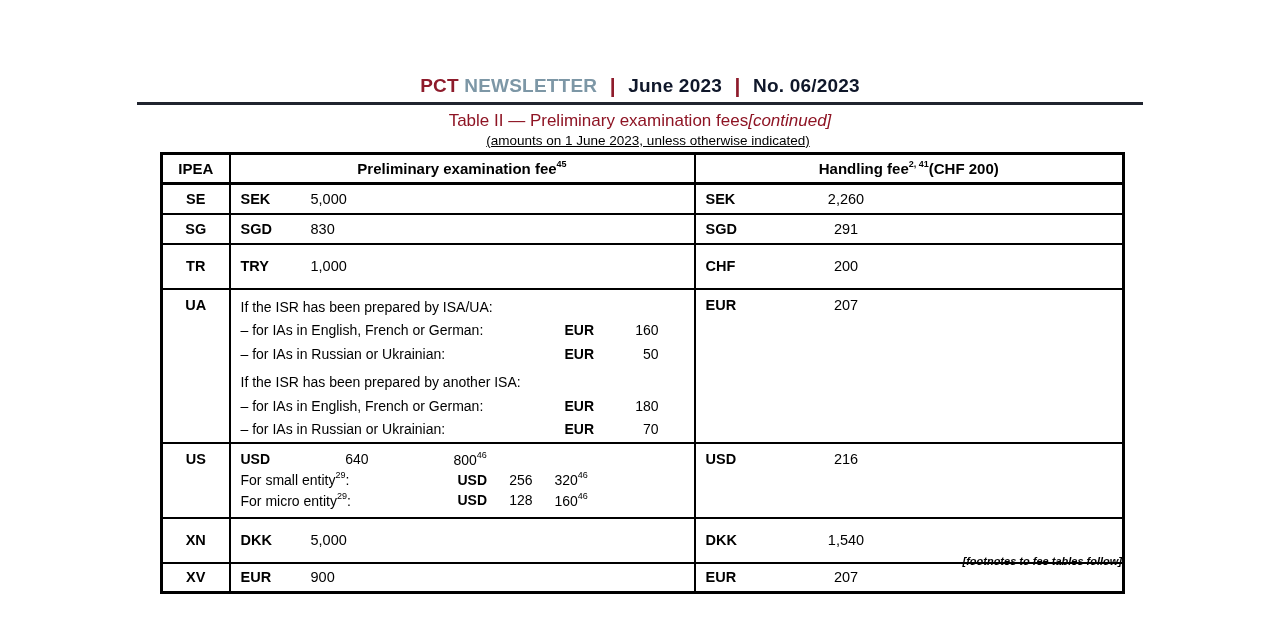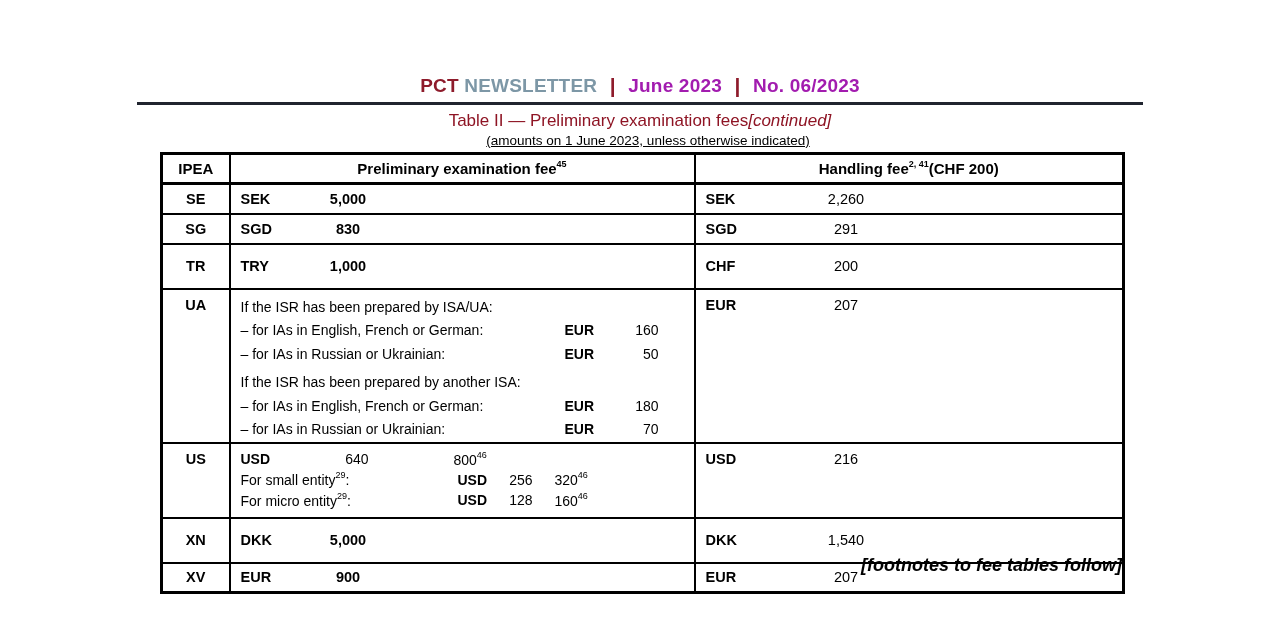--- a/index.html
+++ b/index.html
@@ -6,21 +6,21 @@
   html,body { width:1280px; height:627px; background:#ffffff; overflow:hidden;
               font-family:"Liberation Sans", sans-serif; color:#000; }
   .page { position:relative; width:1280px; height:627px; background:#fff; }
 
   
   .masthead { position:absolute; top:74px; left:0; width:1280px; text-align:center;
               font-size:19px; font-weight:bold; letter-spacing:.2px; }
   .m-pct  { color:#8e1b2b; }
   .m-news { color:#7d97a6; font-weight:600; }
   .m-sep  { color:#8e1b2b; font-weight:bold; margin:0 7px; font-size:21px; vertical-align:-1px; }
-  .m-red  { color:#a21caf; }
+  .m-red  { color:#0f172a; }
 
   .rule { position:absolute; top:102px; left:137px; width:1006px; height:3px; background:#20242f; }
 
   
   .tbl-title { position:absolute; top:111px; left:0; width:1280px; text-align:center;
                color:#8e1424; font-size:17px; font-weight:normal; }
   .tbl-title em { font-style:italic; }
   .subtitle { position:absolute; top:133px; left:0; width:1280px; text-align:center;
               font-size:13.5px; }
   .subtitle span { text-decoration:underline;margin-left:16px; }
@@ -38,21 +38,21 @@
   sup { font-size:9px; font-weight:inherit; position:relative; top:-1px; }
 
   td.code { text-align:center; font-weight:bold; vertical-align:middle; }
   td.code.vtop { vertical-align:top; padding-top:7px; }
 
   td.fee-cell, td.hand-cell { vertical-align:middle; padding-left:10px; }
   td.hand-cell { }
   td.vtop { vertical-align:top; padding-top:7px; }
 
   .cur  { display:inline-block; width:70px; font-weight:bold; }
-  .amt  { display:inline-block; width:75px; text-align:center;font-weight:bold; }
+  .amt  { display:inline-block; width:75px; text-align:left; }
   .hcur { display:inline-block; width:88px; font-weight:bold; }
   .hamt { display:inline-block; width:105px; text-align:center; }
 
   
   td.multi { padding:6px 0 0 10px; vertical-align:top; }
   .fline { line-height:23.5px; font-size:14px; white-space:nowrap; }
   .fline.gap { margin-top:5px; }
   .ftext { display:inline-block; width:324px; }
   .fcur  { display:inline-block; width:50px; font-weight:bold; }
   .famt  { display:inline-block; width:44px; text-align:right; }
@@ -65,21 +65,21 @@
   .us-a2   { display:inline-block; margin-left:85px; }
   .us-label{ display:inline-block; width:217px; }
   .us-cur2 { display:inline-block; width:49px; font-weight:bold; }
   .us-a3   { display:inline-block; width:26px; text-align:right; }
   .us-a4   { display:inline-block; margin-left:22px; }
 
   tr.rh30 { height:30px; } tr.rh29 { height:45px; }
   tr.rh148 { height:148px; } tr.rh75 { height:75px; }
 
   .footer-note { position:absolute; top:555px; left:160px; width:962px; text-align:right;
-                 font-size:18px; font-weight:bold; font-style:italic; }
+                 font-size:11px; font-weight:bold; font-style:italic; }
 </style>
 </head>
 <body>
 
 <div class="page">
 
   <div class="masthead">
     <span class="m-pct">PCT</span>
     <span class="m-news">NEWSLETTER</span>
     <span class="m-sep">|</span>

